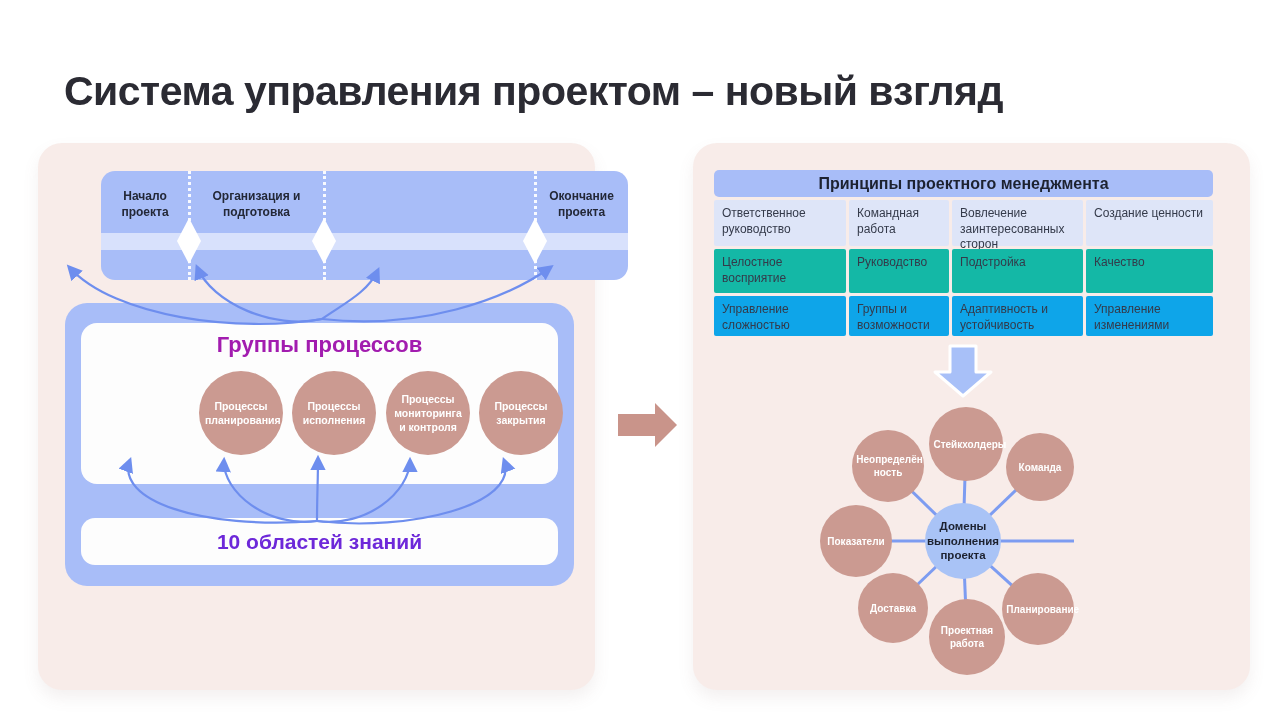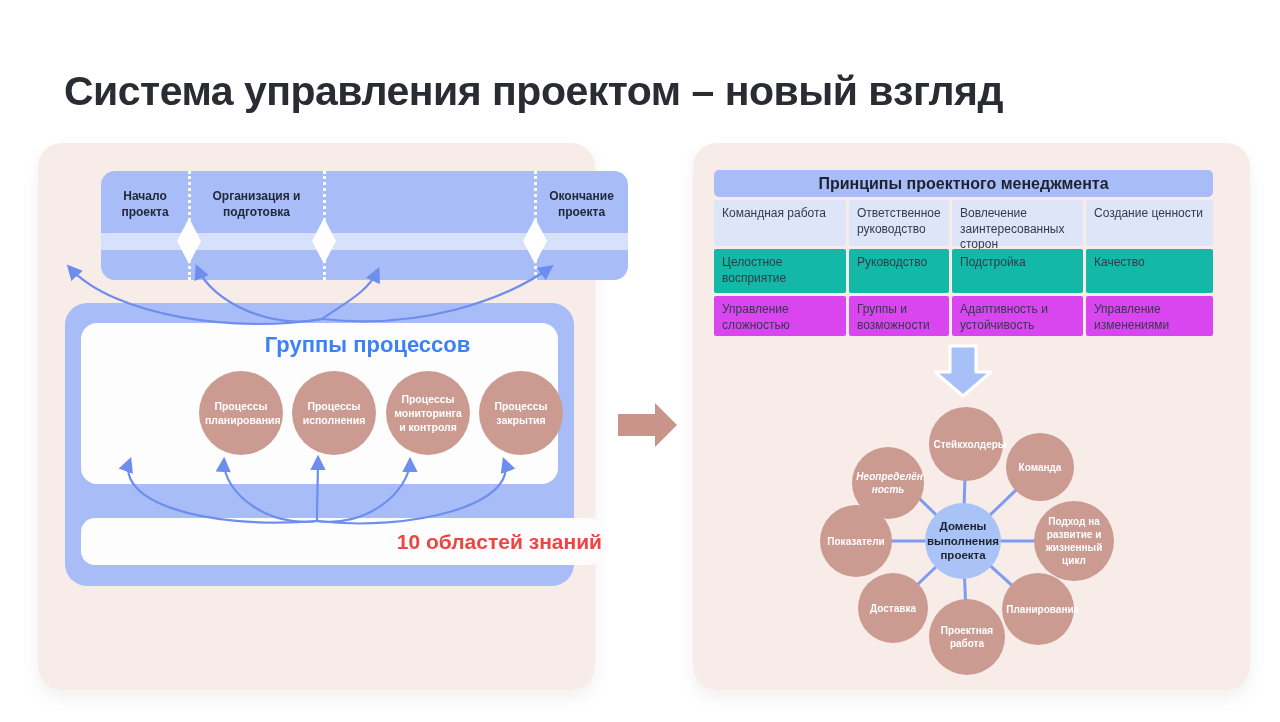--- a/index.html
+++ b/index.html
@@ -24,54 +24,54 @@
             text-align:center;color:#232837;display:flex;justify-content:center;}
   .tl-phase span{display:block;}
   .tl-phase.p0{left:0;width:88px}.tl-phase.p0 span{max-width:70px}
   .tl-phase.p1{left:88px;width:135px}.tl-phase.p1 span{max-width:112px}
   .tl-phase.p2{left:223px;width:211px}.tl-phase.p2 span{max-width:110px}
   .tl-phase.p3{left:434px;width:93px}.tl-phase.p3 span{max-width:86px}
 
   
   .groups{position:absolute;left:27px;top:160px;width:509px;height:283px;background:#a8bdf8;border-radius:22px;}
   .groups-inner{position:absolute;left:16px;top:20px;width:477px;height:161px;background:#fdfdfd;border-radius:16px;}
-  .groups-title{position:absolute;left:0;top:9px;width:100%;text-align:center;font-size:22px;font-weight:700;color:#3b82f6;padding-left:48px;}
+  .groups-title{position:absolute;left:0;top:9px;width:100%;text-align:center;font-size:22px;font-weight:700;color:#a21caf;}
   .pcircle{position:absolute;top:48px;width:84px;height:84px;border-radius:50%;background:#cb9a91;
            display:flex;align-items:center;justify-content:center;text-align:center;
            color:#fff;font-size:10.5px;font-weight:700;line-height:1.35;padding:0;}
   .pcircle span{max-width:72px;}
   .pcircle.c0{left:25px}.pcircle.c1{left:118px}.pcircle.c2{left:211px}.pcircle.c3{left:305px}.pcircle.c4{left:398px}
   .kbar{position:absolute;left:16px;top:215px;width:477px;height:47px;background:#fdfdfd;border-radius:14px;
-        display:flex;align-items:center;justify-content:flex-end;font-size:21px;font-weight:700;color:#ef4444;padding-left:44px;}
+        display:flex;align-items:center;justify-content:center;font-size:21px;font-weight:700;color:#6d28d9;}
 
   
   .ptable{position:absolute;left:21px;top:27px;width:499px;}
   .ptable-header{width:100%;height:27px;background:#a8bdf8;border-radius:5px;display:flex;align-items:center;
                  justify-content:center;font-size:16px;font-weight:700;color:#1d2230;margin-bottom:3px;}
   .ptable-grid{display:grid;grid-template-columns:132px 100px 131px 127px;grid-template-rows:46px 44px 40px;gap:3px;}
   .pcell{font-size:12px;line-height:1.3;color:#343a4a;padding:6px 8px;box-sizing:border-box;border-radius:2px;}
   .pcell.r1{background:#dee5f8}
   .pcell.r2{background:#14b8a6}
-  .pcell.r3{background:#d946ef}
+  .pcell.r3{background:#0ea5e9}
 
   
   .hub-center{position:absolute;left:232px;top:360px;width:76px;height:76px;border-radius:50%;background:#a9c3f6;
               display:flex;align-items:center;justify-content:center;text-align:center;
               font-size:11.5px;font-weight:700;line-height:1.3;color:#1d2230;z-index:3;}
   .dcircle{position:absolute;border-radius:50%;background:#cb9a91;display:flex;align-items:center;justify-content:center;
            text-align:center;color:#fff;font-size:10px;font-weight:700;line-height:1.3;z-index:2;}
   .dcircle span{max-width:88%;}
   .dcircle.d0{left:236px;top:264px;width:74px;height:74px;}
   .dcircle.d1{left:313px;top:290px;width:68px;height:68px;}
   .dcircle.d2{left:341px;top:358px;width:80px;height:80px;}
   .dcircle.d3{left:309px;top:430px;width:72px;height:72px;}
   .dcircle.d4{left:236px;top:456px;width:76px;height:76px;}
   .dcircle.d5{left:165px;top:430px;width:70px;height:70px;}
   .dcircle.d6{left:127px;top:362px;width:72px;height:72px;}
-  .dcircle.d7{left:159px;top:304px;width:72px;height:72px;font-style:italic;}
+  .dcircle.d7{left:159px;top:287px;width:72px;height:72px;}
 
   svg.overlay{position:absolute;left:0;top:0;pointer-events:none;}
   .z1{z-index:1}.z3{z-index:3}
 </style>
 </head>
 <body>
 
 <div class="page">
 
   <div class="title">Система управления проектом – новый взгляд</div>
@@ -117,22 +117,22 @@
         <span>10 областей знаний</span>
       </div>
     </div>
   </div>
 
   <div class="panel right">
 
     <div class="ptable">
       <div class="ptable-header">Принципы проектного менеджмента</div>
       <div class="ptable-grid">
+        <div class="pcell r1">Ответственное руководство</div>
         <div class="pcell r1">Командная работа</div>
-        <div class="pcell r1">Ответственное руководство</div>
         <div class="pcell r1">Вовлечение заинтересованных сторон</div>
         <div class="pcell r1">Создание ценности</div>
         <div class="pcell r2">Целостное восприятие</div>
         <div class="pcell r2">Руководство</div>
         <div class="pcell r2">Подстройка</div>
         <div class="pcell r2">Качество</div>
         <div class="pcell r3">Управление сложностью</div>
         <div class="pcell r3">Группы и возможности</div>
         <div class="pcell r3">Адаптивность и устойчивость</div>
         <div class="pcell r3">Управление изменениями</div>
@@ -155,23 +155,20 @@
 
     <div class="hub-center">
       <span>Домены выполнения проекта</span>
     </div>
     <div class="dcircle d0">
         <span>Стейкхолдеры</span>
       </div>
     <div class="dcircle d1">
         <span>Команда</span>
       </div>
-    <div class="dcircle d2">
-        <span>Подход на развитие и жизненный цикл</span>
-      </div>
     <div class="dcircle d3">
         <span>Планирование</span>
       </div>
     <div class="dcircle d4">
         <span>Проектная работа</span>
       </div>
     <div class="dcircle d5">
         <span>Доставка</span>
       </div>
     <div class="dcircle d6">

